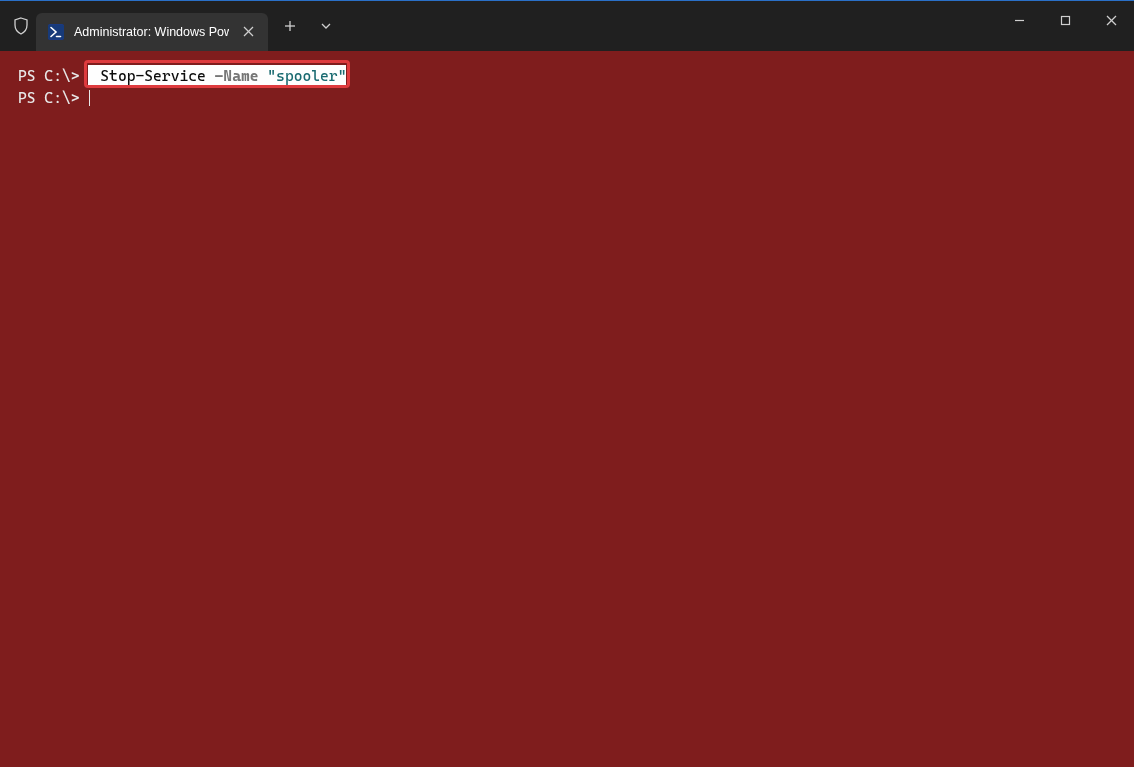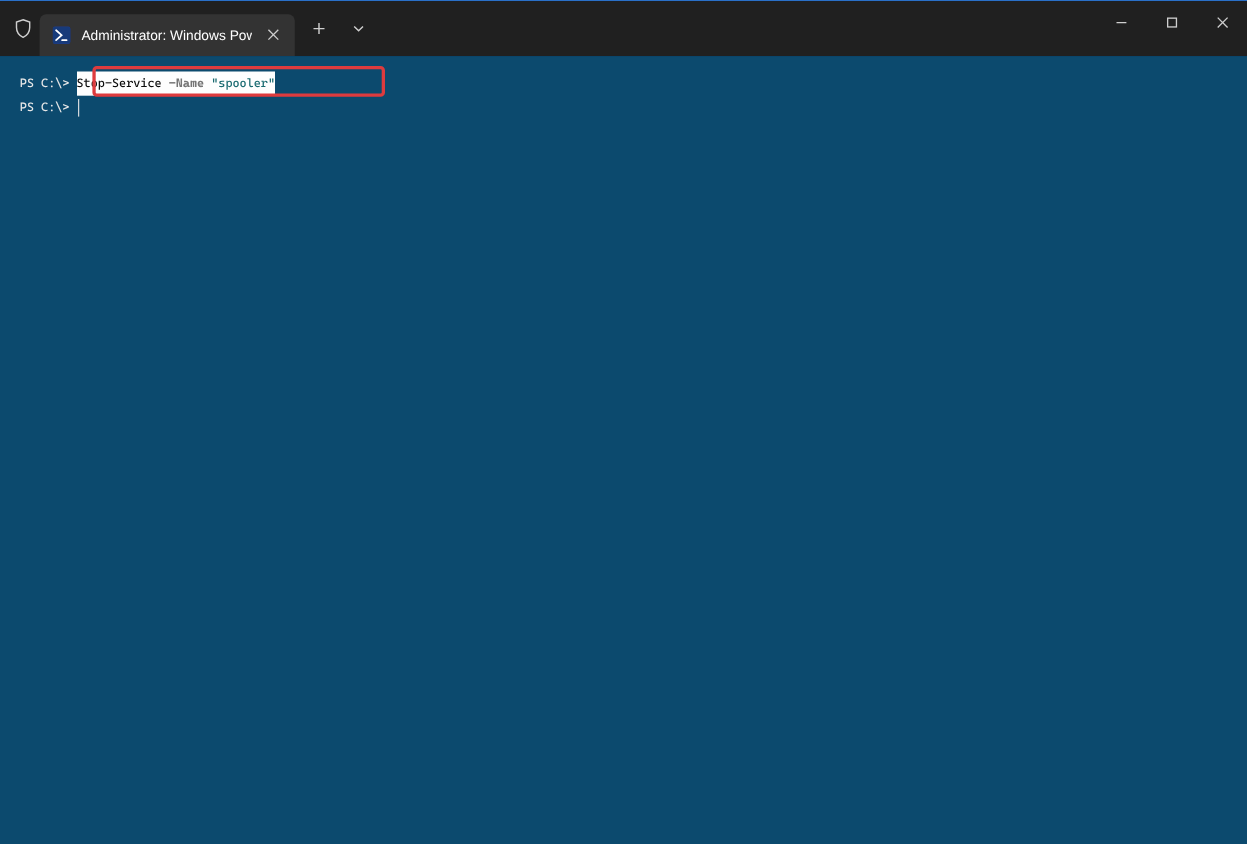--- a/index.html
+++ b/index.html
@@ -111,24 +111,24 @@
       width: 46px;
       height: 38px;
       display: flex;
       align-items: center;
       justify-content: center;
       color: #cfcfcf;
       cursor: pointer;
     }
     .terminal {
       flex: 1;
-      background: #0c4a6e;
+      background: #7f1d1d;
       padding: 14px 18px;
       font-family: Consolas, "Cascadia Mono", monospace;
-      font-size: 11px;
+      font-size: 15px;
       line-height: 22px;
       color: #e8e8e8;
       position: relative;
     }
     .line {
       white-space: pre;
       display: flex;
       align-items: center;
     }
     .prompt {
@@ -151,21 +151,21 @@
       border-radius: 4px;
       top: 9px;
       left: 84px;
       width: 266px;
       height: 28px;
       pointer-events: none;
     }
     .selected {
       background: #fefefe;
     }
-    .selected .cmdlet { color: #0c0c0c; }
+    .selected .cmdlet { color: #0c0c0c; margin-left: 12px; }
     .selected .param  { color: #767676; }
     .selected .string { color: #196a70; }
     .cursor {
       display: inline-block;
       width: 1px;
       height: 16px;
       background: #e8e8e8;
       vertical-align: middle;
       margin-left: 1px;
     }

